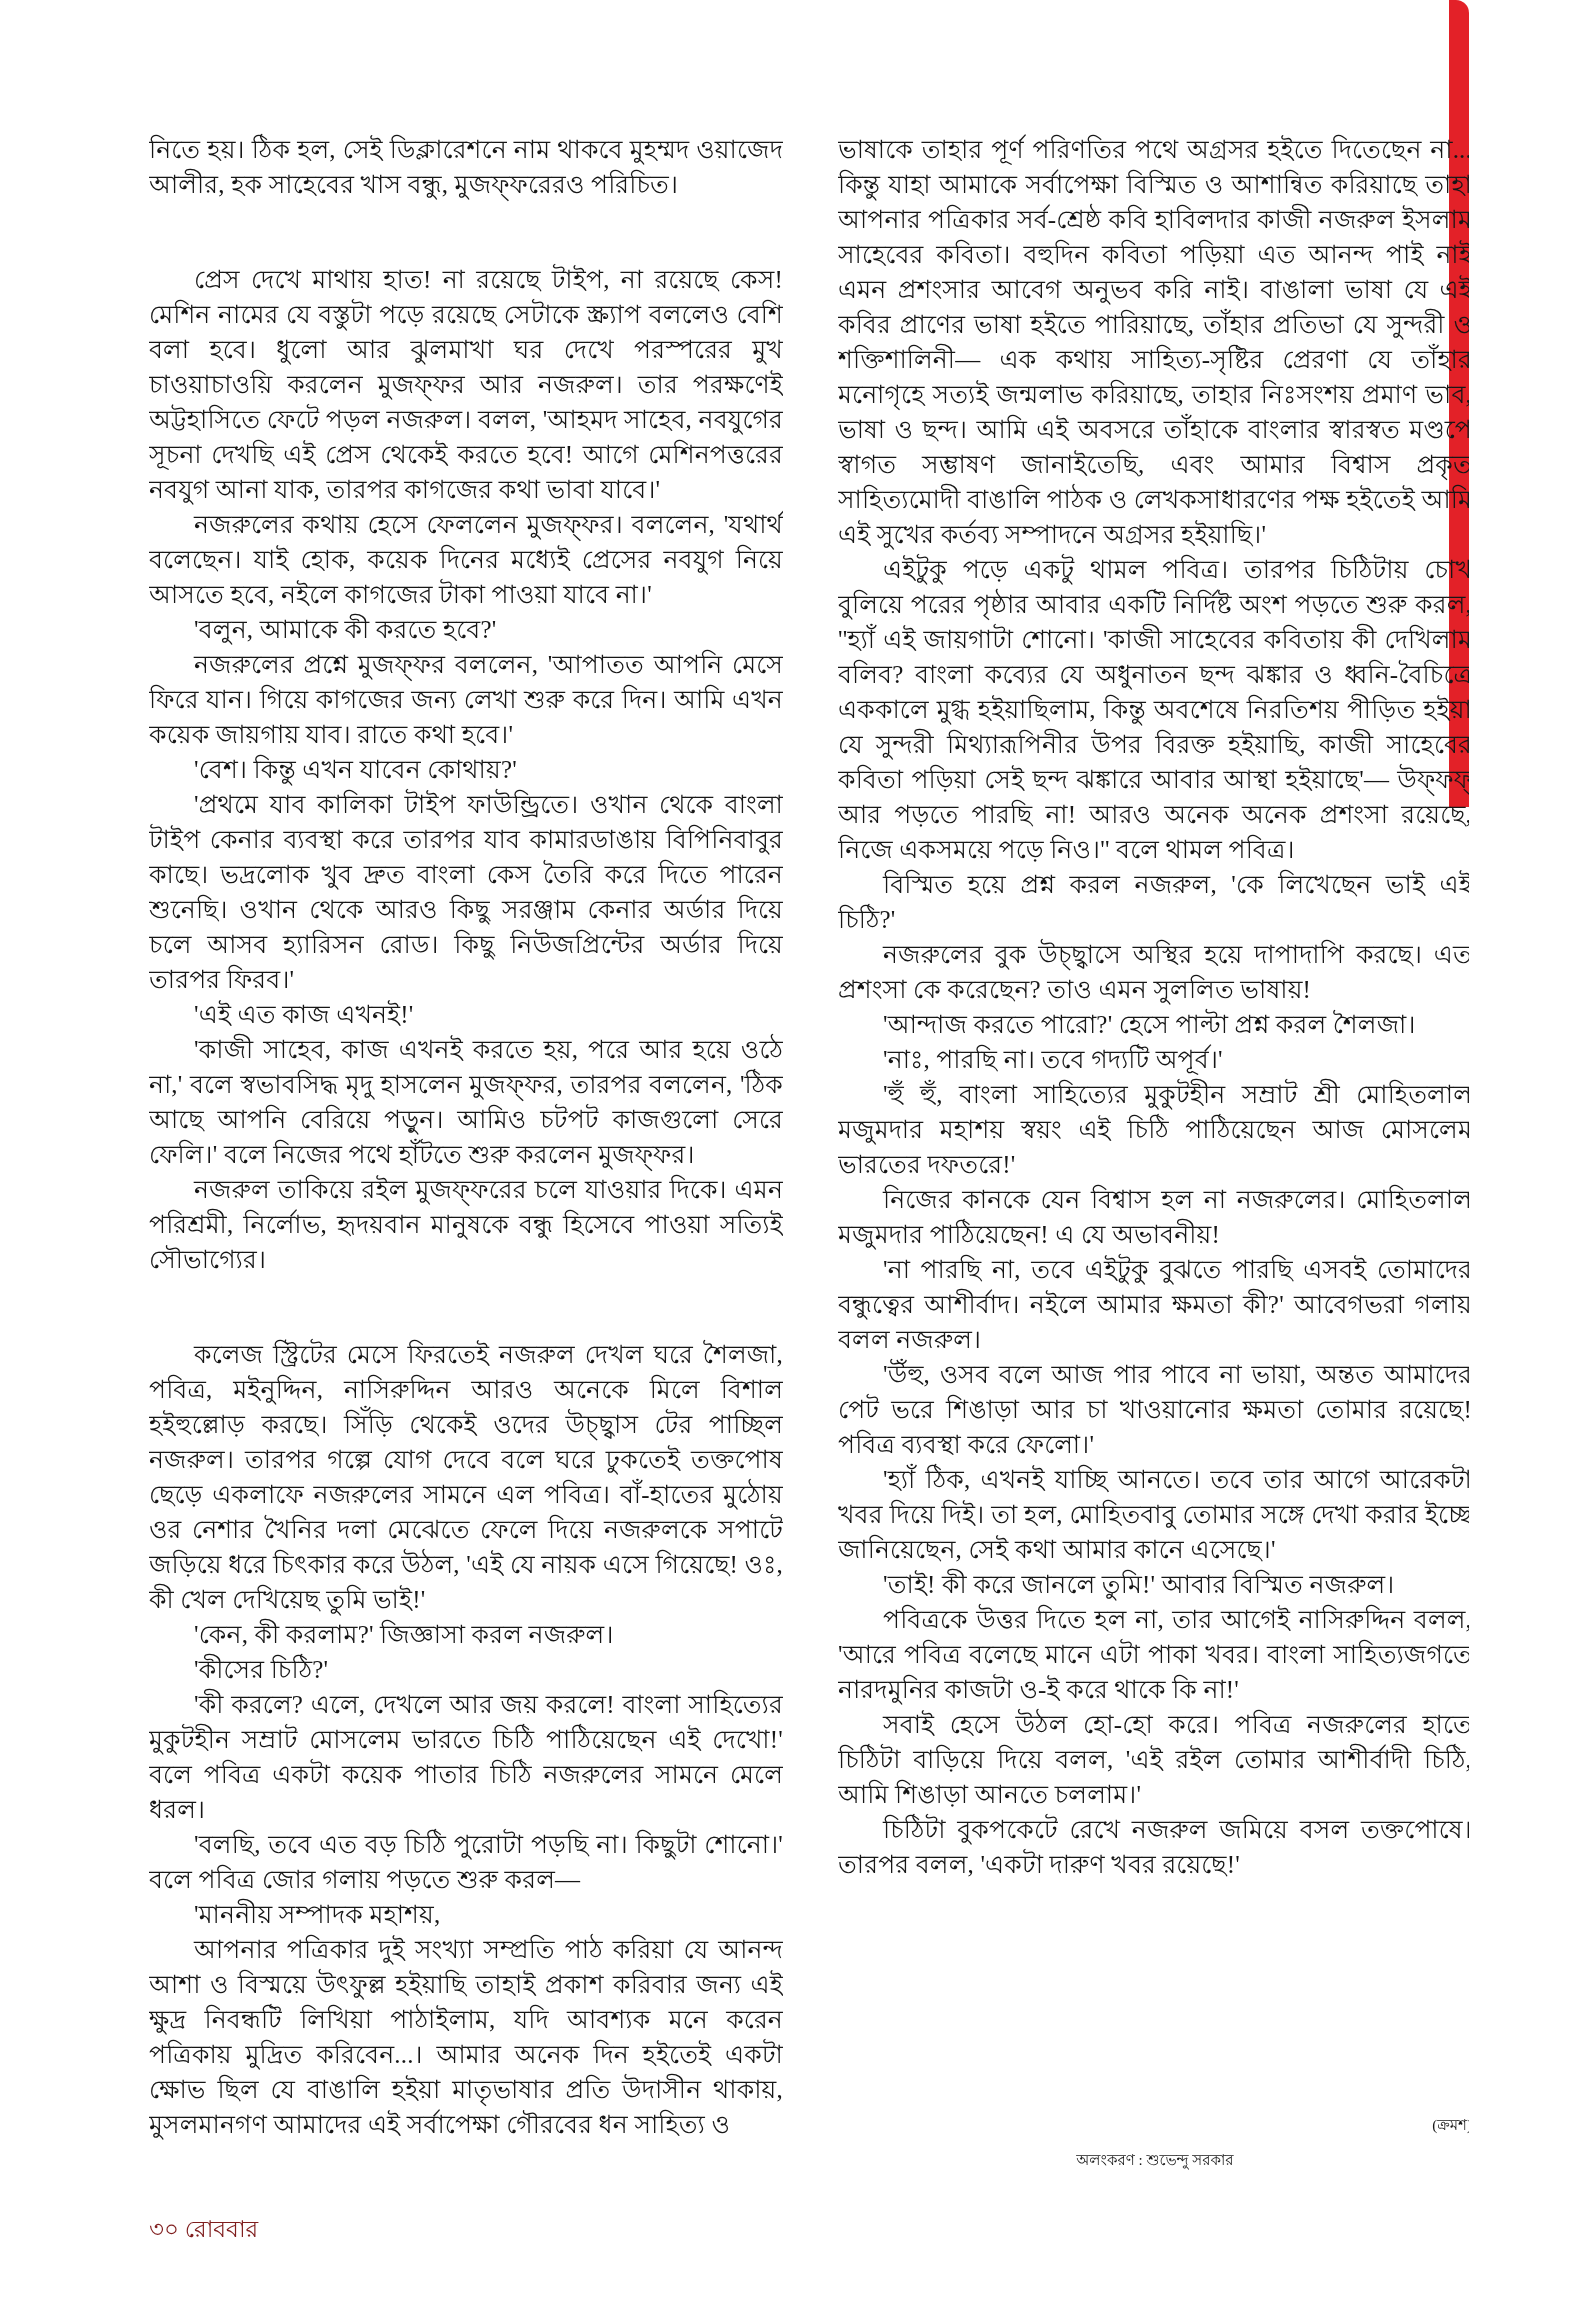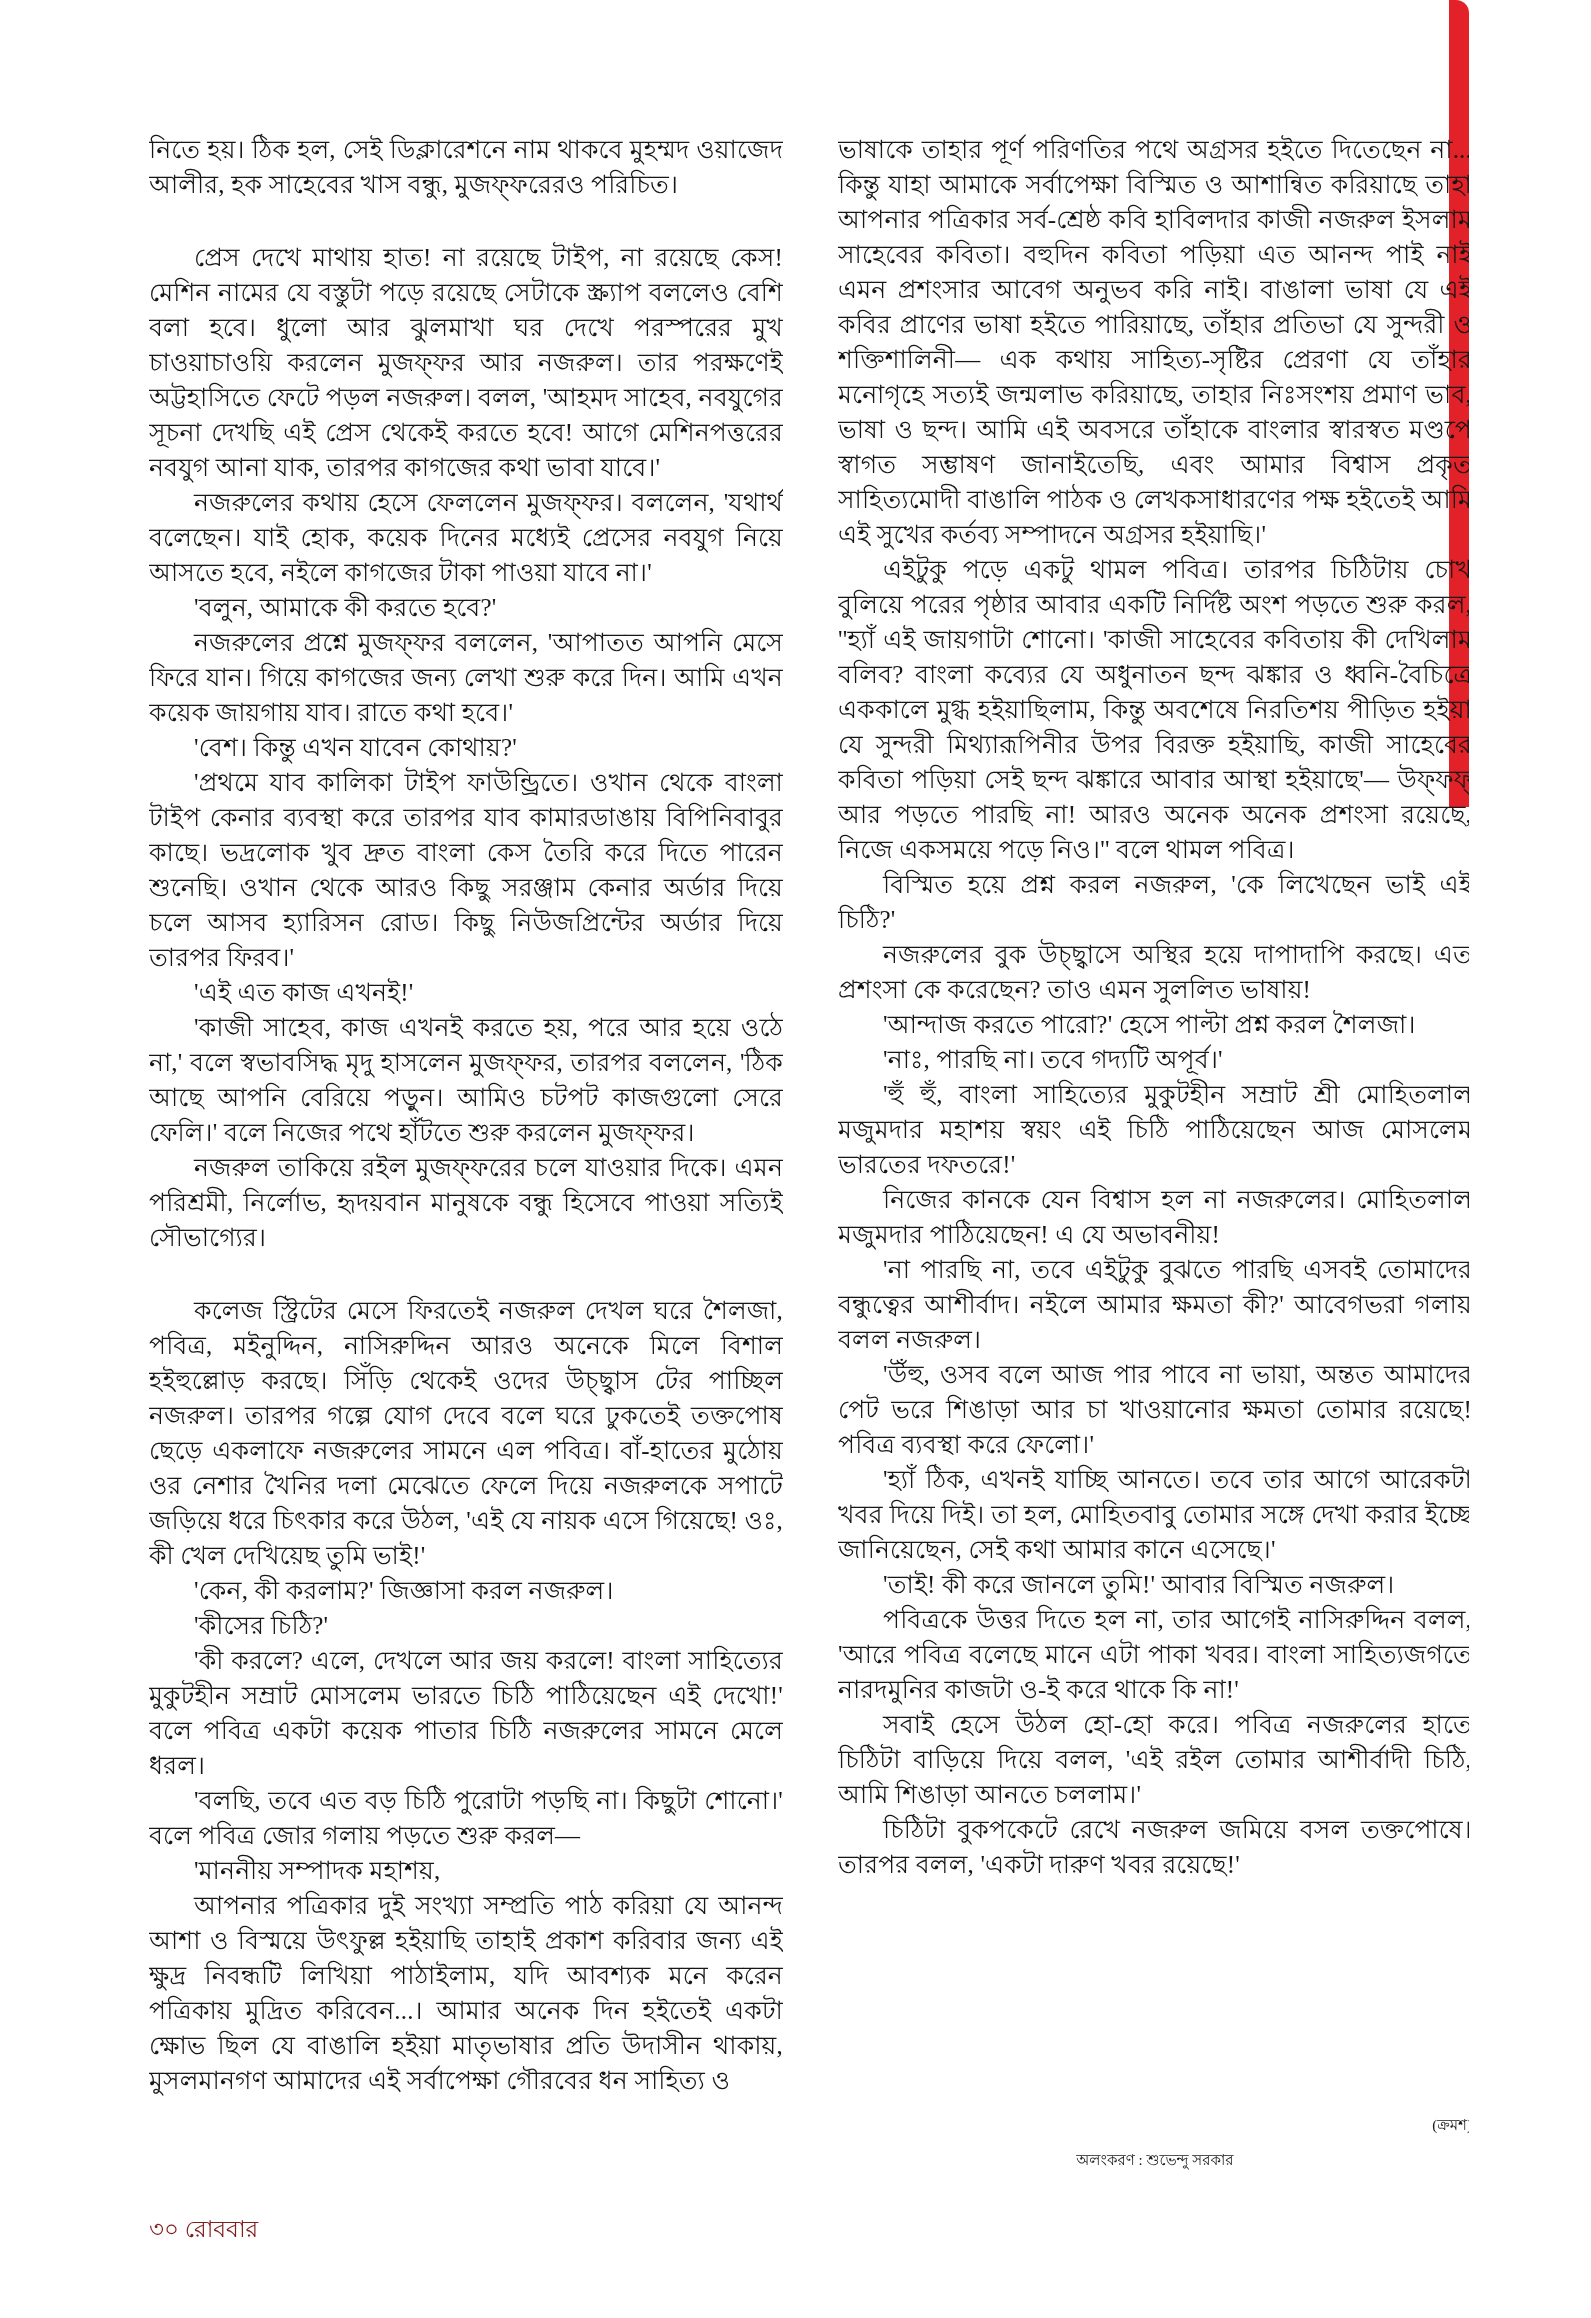--- a/index.html
+++ b/index.html
@@ -34,21 +34,21 @@
     text-align: justify;
     letter-spacing: 0.2px;
   }
   .col-left  { left: 149px;  height: 2032px; overflow: hidden; }
   .col-right { left: 838px; height: 2032px; overflow: hidden; }
   .col p {
     margin: 0;
     text-indent: 45px;
   }
   .col p.no-indent { text-indent: 0; }
-  .col p.gap-before { margin-top: 38px; }
+  .col p.gap-before { margin-top: 60px; }
   .end-block {
     margin-top: 20px;
     text-align: right;
     font-size: 15px;
     line-height: 35px;
   }
   .end-block .credit { display: block; text-align: center; }
   .page-footer {
     position: absolute;
     left: 149px;

